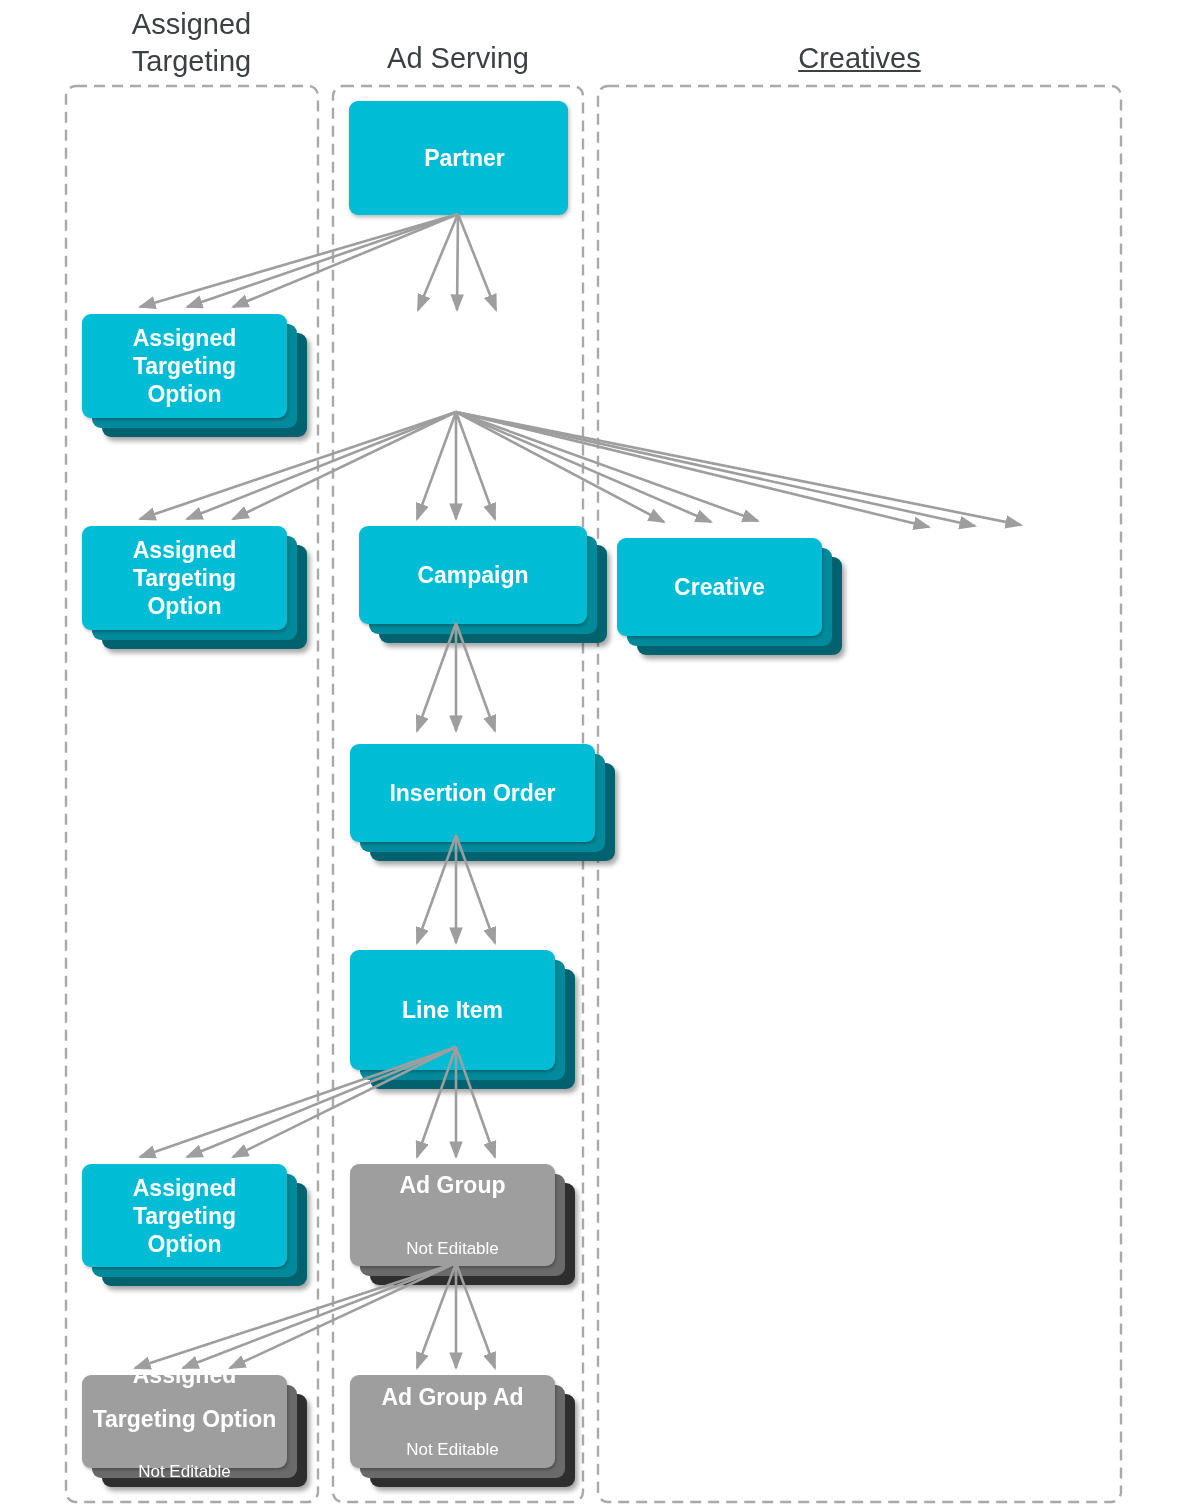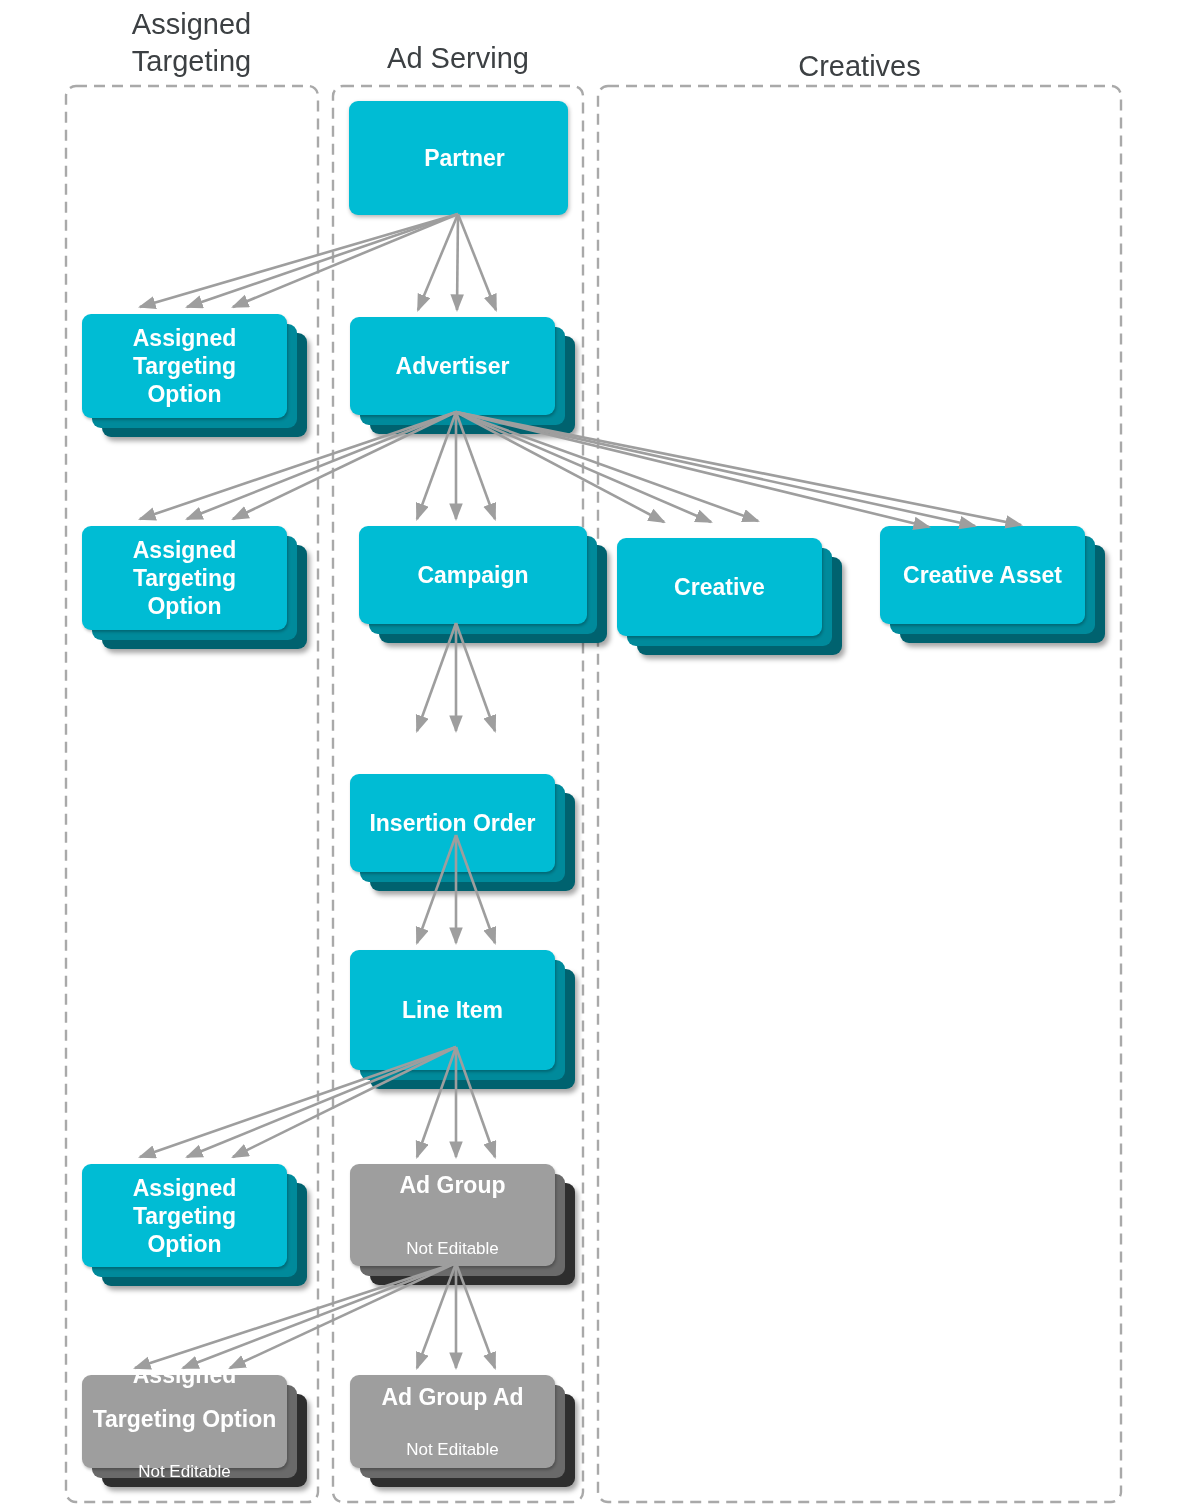--- a/index.html
+++ b/index.html
@@ -46,47 +46,40 @@
     <rect x="598" y="86" width="523" height="1416" rx="10" fill="none" stroke="#a9a9a9" stroke-width="2.4" stroke-dasharray="11 7"></rect>
   </svg>
 
   <div class="col-title" style="left:65px;top:6px;width:253px;">
     <span>Assigned</span>
     <span>Targeting</span>
   </div>
   <div class="col-title" style="left:333px;top:40px;width:250px;">
     <span>Ad Serving</span>
   </div>
-  <div class="col-title" style="left:598px;top:48px;width:523px;">
+  <div class="col-title" style="left:598px;top:40px;width:523px;text-decoration:underline;">
     <span>Creatives</span>
   </div>
 
   <div class="node cyan flat" style="left:349px;top:101px;width:219px;height:114px;">
     <div class="face">
       <div>Partner</div>
     </div>
   </div>
 
   <div class="node cyan" style="left:82px;top:314px;width:205px;height:104px;">
     <div class="layer l3"></div>
     <div class="layer l2"></div>
     <div class="face">
       <div>Assigned</div>
       <div>Targeting</div>
       <div>Option</div>
     </div>
   </div>
 
-  <div class="node cyan" style="left:350px;top:317px;width:205px;height:98px;">
-    <div class="layer l3"></div>
-    <div class="layer l2"></div>
-    <div class="face">
-      <div>Advertiser</div>
-    </div>
-  </div>
 
   <div class="node cyan" style="left:82px;top:526px;width:205px;height:104px;">
     <div class="layer l3"></div>
     <div class="layer l2"></div>
     <div class="face">
       <div>Assigned</div>
       <div>Targeting</div>
       <div>Option</div>
     </div>
   </div>
@@ -100,29 +93,22 @@
   </div>
 
   <div class="node cyan" style="left:617px;top:526px;width:205px;height:98px;margin-top:12px;">
     <div class="layer l3"></div>
     <div class="layer l2"></div>
     <div class="face">
       <div>Creative</div>
     </div>
   </div>
 
-  <div class="node cyan" style="left:880px;top:526px;width:205px;height:98px;">
-    <div class="layer l3"></div>
-    <div class="layer l2"></div>
-    <div class="face">
-      <div>Creative Asset</div>
-    </div>
-  </div>
-
-  <div class="node cyan" style="left:350px;top:774px;width:205px;height:98px;">
+
+  <div class="node cyan" style="left:350px;top:744px;width:205px;height:98px;padding-left:40px;">
     <div class="layer l3"></div>
     <div class="layer l2"></div>
     <div class="face">
       <div>Insertion Order</div>
     </div>
   </div>
 
   <div class="node cyan" style="left:350px;top:950px;width:205px;height:120px;">
     <div class="layer l3"></div>
     <div class="layer l2"></div>

